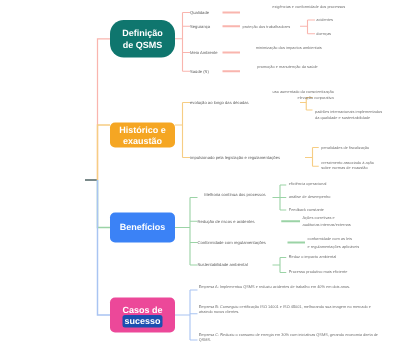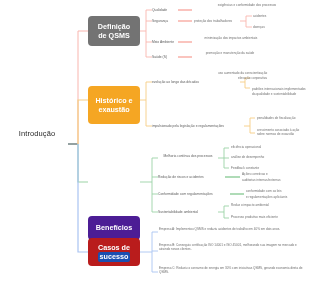--- a/index.html
+++ b/index.html
@@ -36,24 +36,24 @@
     line-height:9.5px;
     text-align:center;
     display:flex;
     flex-direction:column;
     align-items:center;
     justify-content:center;
     box-sizing:border-box;
     padding:2px 3px;
   }
   .l1 span{display:block;white-space:nowrap;}
-  .l1.red   {background:#737373;}
+  .l1.red   {background:#0f766e;border-radius:11px;}
   .l1.orange{background:#f5a623;}
-  .l1.green {background:#4c1d95;margin-top:46px;}
-  .l1.blue  {background:#b91c1c;}
+  .l1.green {background:#3b82f6;}
+  .l1.blue  {background:#ec4899;}
 
   .hl{background:#ffffff33;padding:0 2px;border-radius:2px;}
   .l1.blue .hl{background:#1b4fb0;}
 
   
   .l2{
     position:absolute;
     font-size:3.3px;
     line-height:4.4px;
     color:#5a5a5a;
@@ -149,21 +149,20 @@
     <path d="M224,218 L229,218" stroke="#9bd3a6" stroke-width=".9" fill="none"></path>
 
     <path d="M140,252 L152,252" stroke="#a9c4f2" stroke-width=".9" fill="none"></path>
     <path d="M152,232 L152,272" stroke="#a9c4f2" stroke-width=".9" fill="none"></path>
     <path d="M152,232 L158,232" stroke="#a9c4f2" stroke-width=".9" fill="none"></path>
     <path d="M152,251 L158,251" stroke="#a9c4f2" stroke-width=".9" fill="none"></path>
     <path d="M152,272 L158,272" stroke="#a9c4f2" stroke-width=".9" fill="none"></path>
   </svg>
 
   <div class="root">
-    <span>Introdução</span>
   </div>
 
   <div class="l1 red" style="left:88px;top:16px;width:52px;height:30px;">
     <span>Definição</span>
     <span>de QSMS</span>
   </div>
 
   <div class="l2" style="left:152px;top:8px;">Qualidade</div>
   <div class="l3 w" style="left:194px;top:3px;width:106px;text-align:center;">exigências e conformidade dos processos</div>
 
@@ -171,21 +170,21 @@
   <div class="l3 nw" style="left:194px;top:19px;">proteção dos trabalhadores</div>
   <div class="l3 nw" style="left:253px;top:14px;">acidentes</div>
   <div class="l3 nw" style="left:253px;top:25px;">doenças</div>
 
   <div class="l2" style="left:152px;top:40px;">Meio Ambiente</div>
   <div class="l3 w" style="left:194px;top:36px;width:74px;text-align:center;">minimização dos impactos ambientais</div>
 
   <div class="l2" style="left:152px;top:55px;">Saúde (S)</div>
   <div class="l3 w" style="left:194px;top:51px;width:72px;text-align:center;">promoção e manutenção da saúde</div>
 
-  <div class="l1 orange" style="left:88px;top:86px;width:52px;height:38px;">
+  <div class="l1 orange" style="left:88px;top:98px;width:52px;height:20px;">
     <span>Histórico e</span>
     <span>exaustão</span>
   </div>
 
   <div class="l2" style="left:152px;top:80px;">evolução ao longo das décadas</div>
   <div class="l3 nw" style="left:218px;top:71px;">uso aumentado da conscientização</div>
   <div class="l3 nw" style="left:238px;top:76px;">elevação corporativa</div>
 
   <div class="l3 nw" style="left:252px;top:87px;">padrões internacionais implementados</div>
   <div class="l3 nw" style="left:252px;top:92px;">da qualidade e sustentabilidade</div>

